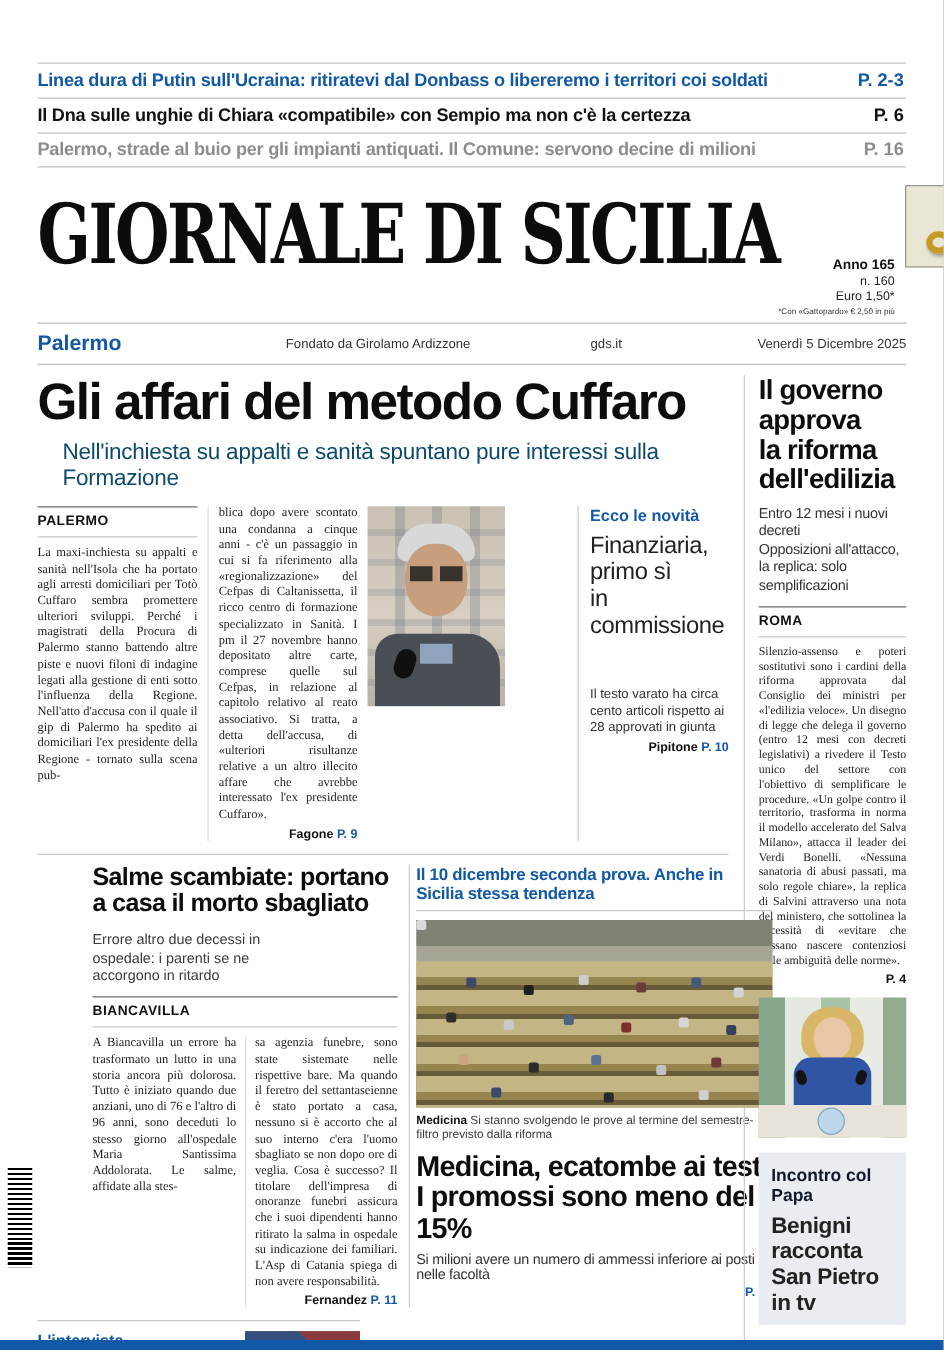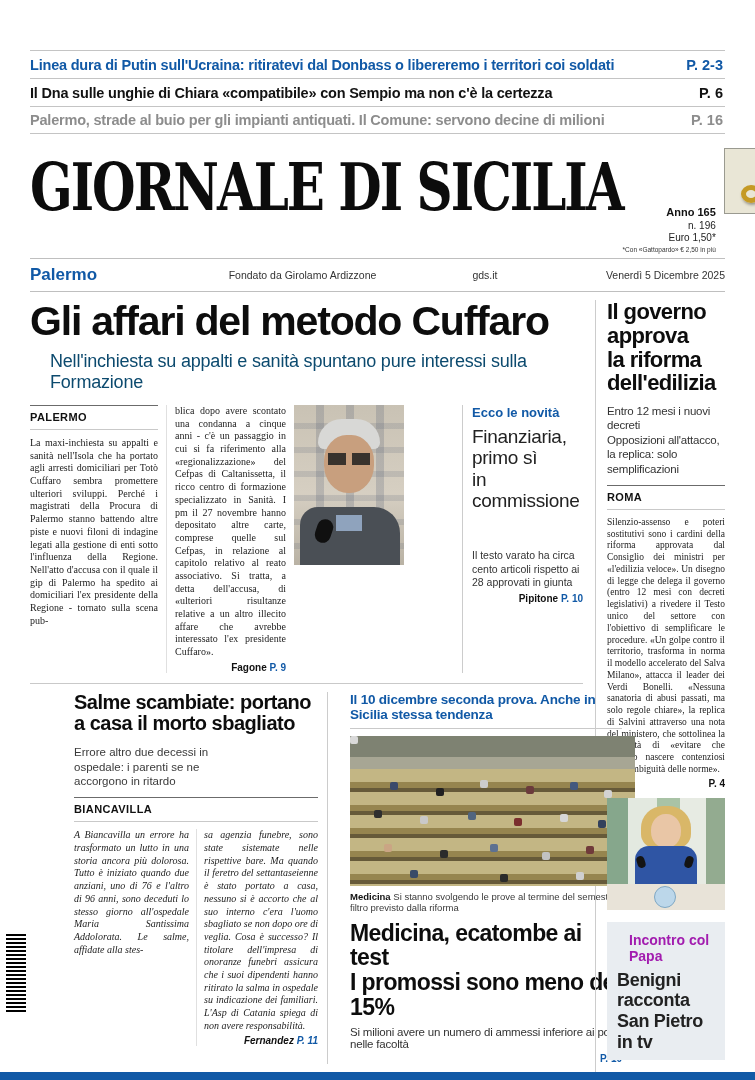--- a/index.html
+++ b/index.html
@@ -100,25 +100,25 @@
   .ecobox { width:121px; border-left:1px solid #cccccc; padding-left:9px; }
   .ecobox .k { font-weight:bold; font-size:13px; color:#1159a6; margin-bottom:6px; }
   .ecobox .h { font-size:19px; line-height:1.12; color:#222; letter-spacing:-0.3px; }
   .ecobox .b { font-size:10.5px; line-height:1.3; color:#333; margin-top:38px; }
 
   
   .rowB { display:flex; border-top:1px solid #c9c9c9; margin-top:10px; padding-top:8px; }
   .salme { width:258px; padding-right:9px;margin-left:44px; }
   .salme .h { font-weight:bold; font-size:20px; line-height:1.07; letter-spacing:-0.5px; color:#0d0d0d; }
   .salme .deck { font-size:11.5px; color:#3a3a3a; line-height:1.3; margin:10px 0 8px; width:150px; }
-  .salme-cols { display:flex;font-style:italic; }
+  .salme-cols { display:flex; }
   .salme-cols .c1 { width:122px; padding-right:7px; }
   .salme-cols .c2 { width:122px; padding-left:7px; border-left:1px solid #e0e0e0; }
 
-  .medicina { width:295px; border-left:1px solid #cccccc; padding-left:22px; }
+  .medicina { width:295px; border-left:1px solid #cccccc; padding-left:5px; }
   .medicina .strip-k { font-weight:bold; font-size:13.5px; color:#1159a6; letter-spacing:-0.2px;
       border-bottom:1px solid #c9c9c9; padding-bottom:6px; }
   .lecture-photo { margin-top:7px; width:285px; height:150px; position:relative; overflow:hidden;
       background: linear-gradient(180deg,#7e8272 0 14%, #a7a694 14% 24%,
         #b7a878 24%, #8d7c4e 100%); }
   .lecture-photo .rows { position:absolute; inset:22% 0 0 0;
       background: repeating-linear-gradient(180deg, #c3b684 0 13px, #96854f 13px 19px, #665a39 19px 23px); }
   .lecture-photo .people { position:absolute; top:0; left:0; width:8px; height:8px; border-radius:2px; background:#d9d9d9;
       box-shadow: 40px 46px 0 #3b4a6b, 86px 52px 0 #202020, 130px 44px 0 #cccccc, 176px 50px 0 #6b3b3b,
         220px 46px 0 #44597e, 254px 54px 0 #d3d3d3, 24px 74px 0 #2e2e2e, 70px 80px 0 #c9c9c9,
@@ -151,21 +151,21 @@
   .meloni-photo .face { position:absolute; top:16px; left:44px; width:30px; height:34px; background:#e9c6a6; border-radius:48%; }
   .meloni-photo .blazer { position:absolute; top:48px; left:28px; width:62px; height:40px; background:#2f55a4; border-radius:14px 14px 0 0; }
   .meloni-photo .podium { position:absolute; bottom:0; left:0; width:100%; height:26px; background:#e8e3d8; }
   .meloni-photo .emblem { position:absolute; bottom:2px; left:47px; width:22px; height:22px; border-radius:50%; background:#bcd7ea; border:1px solid #7fa8c4; }
   .meloni-photo .m1,.meloni-photo .m2 { position:absolute; width:8px; height:12px; background:#141414; border-radius:4px; top:58px; }
   .meloni-photo .m1 { left:30px; transform:rotate(-18deg); }
   .meloni-photo .m2 { left:78px; transform:rotate(18deg); }
   .rail .cap { font-size:9px; line-height:1.3; color:#3a3a3a; margin-top:5px; }
   .rail .cap b { color:#111; }
   .papabox { background:#e9edf1; margin-top:12px; padding:10px 10px 8px; }
-  .papabox .k { font-weight:bold; font-size:14px; color:#a21caf;margin-left:12px; }
+  .papabox .k { font-weight:bold; font-size:14px; color:#0f172a; }
   .papabox .h { font-size:18px; line-height:1.15; color:#222; letter-spacing:-0.3px; margin-top:6px; }
 
   
   .barcode { position:absolute; left:6px; top:934px; width:20px; height:80px; background:
       repeating-linear-gradient(180deg,#000 0 2px, #fff 2px 4px); outline:4px solid #fff; }
   .bottombar { position:absolute; left:0; bottom:0; width:100%; height:8px; background:#1159a6; }
 </style>
 </head>
 <body>
 
@@ -184,21 +184,21 @@
       <span class="ts-text c-gray">Palermo, strade al buio per gli impianti antiquati. Il Comune: servono decine di milioni</span>
       <span class="ts-page c-gray">P. 16</span>
     </div>
   </div>
 
   <div class="inner masthead">
     <div class="mast-title">GIORNALE DI SICILIA</div>
     <div class="mast-right">
       <div class="mast-info">
         <div class="a">Anno 165</div>
-        <div class="b">n. 196</div>
+        <div class="b">n. 160</div>
         <div class="c">Euro 1,50*</div>
         <div class="d">*Con «Gattopardo» € 2,50 in più</div>
       </div>
       <div class="mast-thumb">
 
         <div class="ring r2"></div>
       </div>
     </div>
   </div>
 

